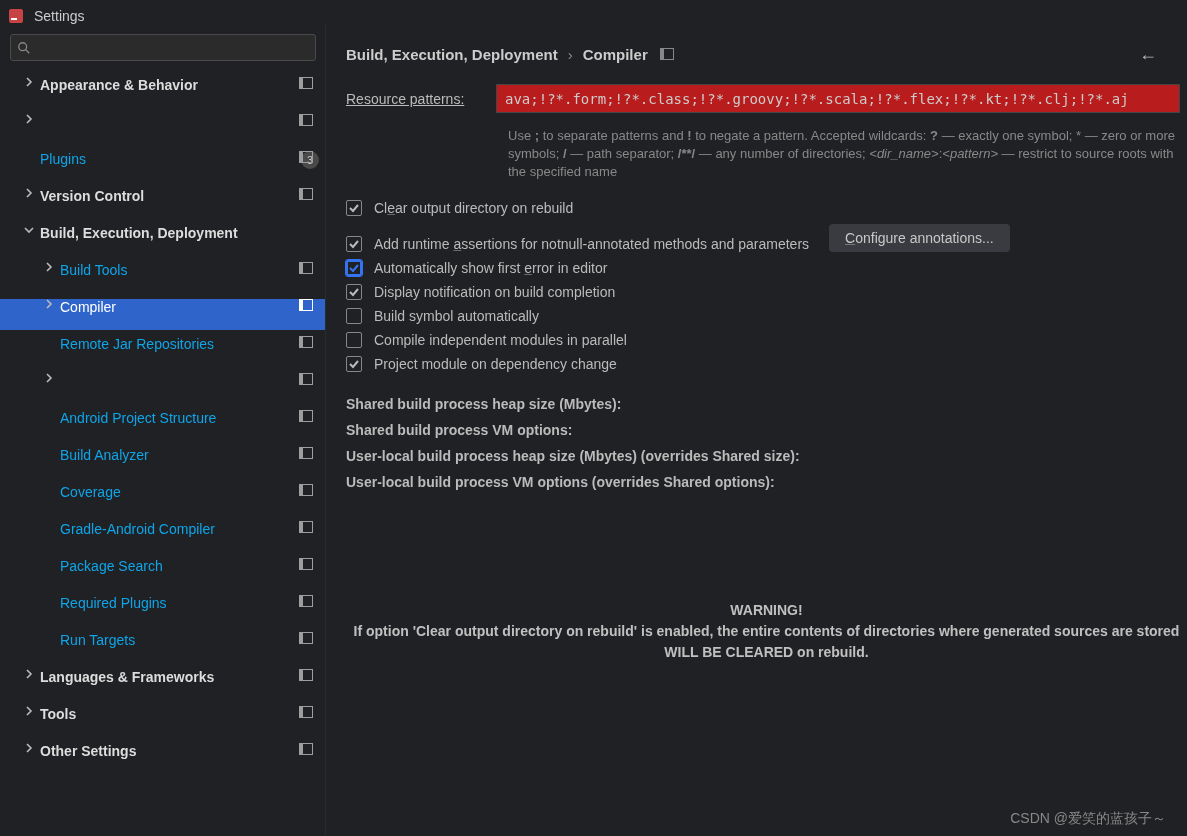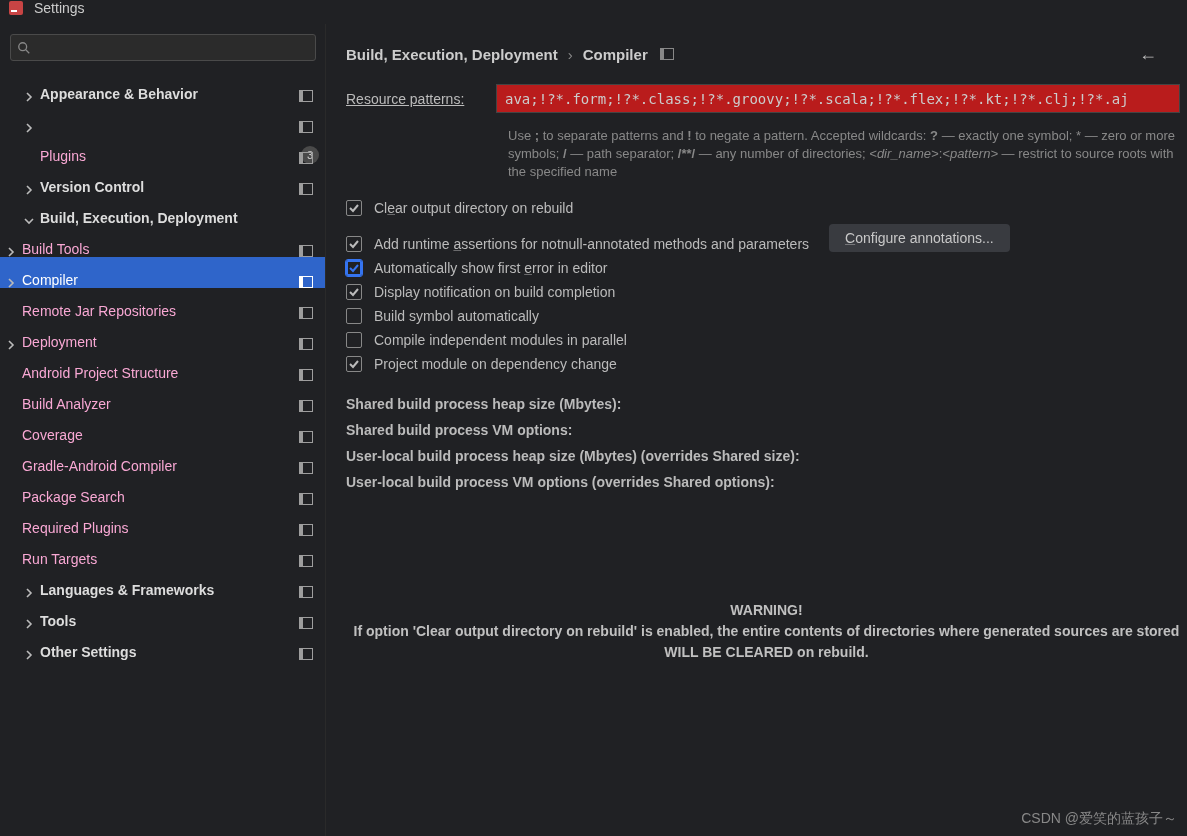--- a/index.html
+++ b/index.html
@@ -6,57 +6,57 @@
 body {
   width: 1187px; height: 836px;
   background: #202124;
   color: #bbb;
   font-family: "Segoe UI", Arial, sans-serif;
   font-size: 13px;
   overflow: hidden;
   position: relative;
 }
 .app-logo { width: 16px; height: 16px; margin: 0 10px 0 8px; display:inline-flex; }
-.titlebar { height: 24px; display:flex; align-items:flex-start; color:#ccc; font-size:14px; }
+.titlebar { height: 24px; display:flex; align-items:flex-end; color:#ccc; font-size:14px; }
 .content { display:flex; height: 812px; }
 .sidebar { width: 326px; display:flex; flex-direction:column; border-right:1px solid #2a2a2a; }
 .search-wrap { padding: 10px 10px 6px 10px; }
 .search {
   width: 306px; height: 27px;
   border: 1px solid #4a4a4a;
   background: #2b2b2b;
   border-radius: 3px;
   display:flex; align-items:center;
   padding: 0 6px; color:#888;
 }
 .search svg { width:14px; height:14px; margin-right:6px; }
 .tree { flex:1; overflow:auto; padding-top:4px; }
 .tree-row {
-  height: 31px; display:flex; align-items:flex-end;
-  position: relative; cursor: pointer;
+  height: 31px; display:flex; align-items:flex-start;
+  position: relative; cursor: pointer; margin-top: 6px;
 }
 .tree-row .chev { width:22px; display:flex; justify-content:center; color:#bbb; }
-.tree-row .label { flex:1; font-size:14px; color:#f9a8d4; }
+.tree-row .label { flex:1; font-size:14px; color:#0ea5e9; }
 .tree-row.bold .label { font-weight:600; color:#ddd; }
 .tree-row.sel { background:#2f65ca; }
 .tree-row.sel .label { color:#fff; }
 .tree-row .badge {
   background:#4a4a4a; color:#ccc; border-radius:10px;
   min-width:18px; height:18px; font-size:11px;
   display:flex; align-items:center; justify-content:center;
   margin-right:6px; padding:0 6px;
 }
 .tree-row .sw-icon {
   position:absolute; right:12px;
   width:14px; height:12px;
   border:1.5px solid #9e9e9e; border-left:4px solid #9e9e9e;
 }
 .tree-row.sel .sw-icon { border-color:#fff; border-left-color:#fff; }
 .pad0 { padding-left: 18px; }
-.pad1 { }
+.pad1 { padding-left: 38px; }
 
 .main { flex:1; display:flex; flex-direction:column; padding: 10px 0 0 20px; overflow:hidden;}
 .crumb {
   display:flex; align-items:center; height:40px; font-size:15px; color:#ccc; position:relative; padding-right:30px;
 }
 .crumb .strong { font-weight:600; }
 .crumb .sep { margin:0 10px; color:#888; }
 .crumb .sw-icon-crumb { width:14px; height:12px; border:1.5px solid #888; border-left:4px solid #888; margin-left:12px; }
 .crumb .back { position:absolute; right:30px; font-size:18px; color:#bbb; }
 
@@ -90,21 +90,21 @@
   border:none; padding: 6px 16px; border-radius:4px; font-size:14px;
   margin-left:20px; cursor:pointer;
 }
 .ul { text-decoration: underline; text-decoration-color: rgba(180,180,180,0.5); }
 
 .field-row { display:flex; align-items:center; margin: 10px 0; font-size:14px; position:relative;}
 .field-row .flbl { width:500px;font-weight:bold; }
 
 .warning { margin-top:100px; font-size:14px; color:#c0c0c0; line-height:1.5;text-align:center; }
 .warning .w1 { font-weight:700; }
-.watermark { position:absolute; right:10px; bottom:8px; color:#888; font-size:14px; }
+.watermark { position:absolute; right:21px; bottom:8px; color:#888; font-size:14px; }
 </style>
 </head>
 <body>
 
 <div class="titlebar">
   <span class="app-logo">
     <svg viewBox="0 0 16 16">
         <rect x="1" y="1" width="14" height="14" fill="#c84444" rx="2"></rect>
         <rect x="3" y="10" width="6" height="2" fill="#fff"></rect>
       </svg>
@@ -186,21 +186,20 @@
           <span class="chev" style="width: 22px;"></span>
           <span class="label">Remote Jar Repositories</span>
           <span class="sw-icon"></span>
         </div>
         <div class="tree-row pad1">
           <span class="chev">
             <svg width="10" height="10" viewBox="0 0 10 10">
               <path d="M3 1 L7 5 L3 9" fill="none" stroke="currentColor" stroke-width="1.6"></path>
             </svg>
           </span>
-          <span class="label">Deployment</span>
           <span class="sw-icon"></span>
         </div>
         <div class="tree-row pad1">
           <span class="chev" style="width: 22px;"></span>
           <span class="label">Android Project Structure</span>
           <span class="sw-icon"></span>
         </div>
         <div class="tree-row pad1">
           <span class="chev" style="width: 22px;"></span>
           <span class="label">Build Analyzer</span>

